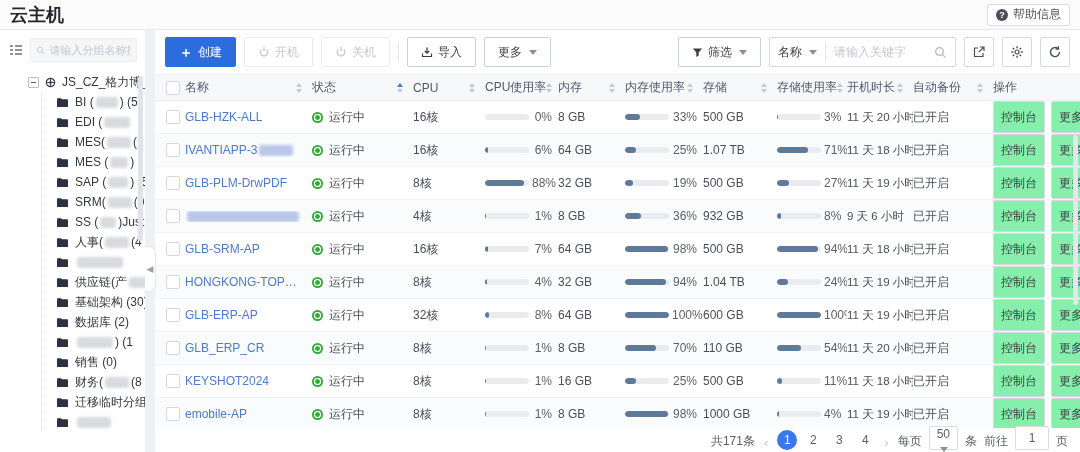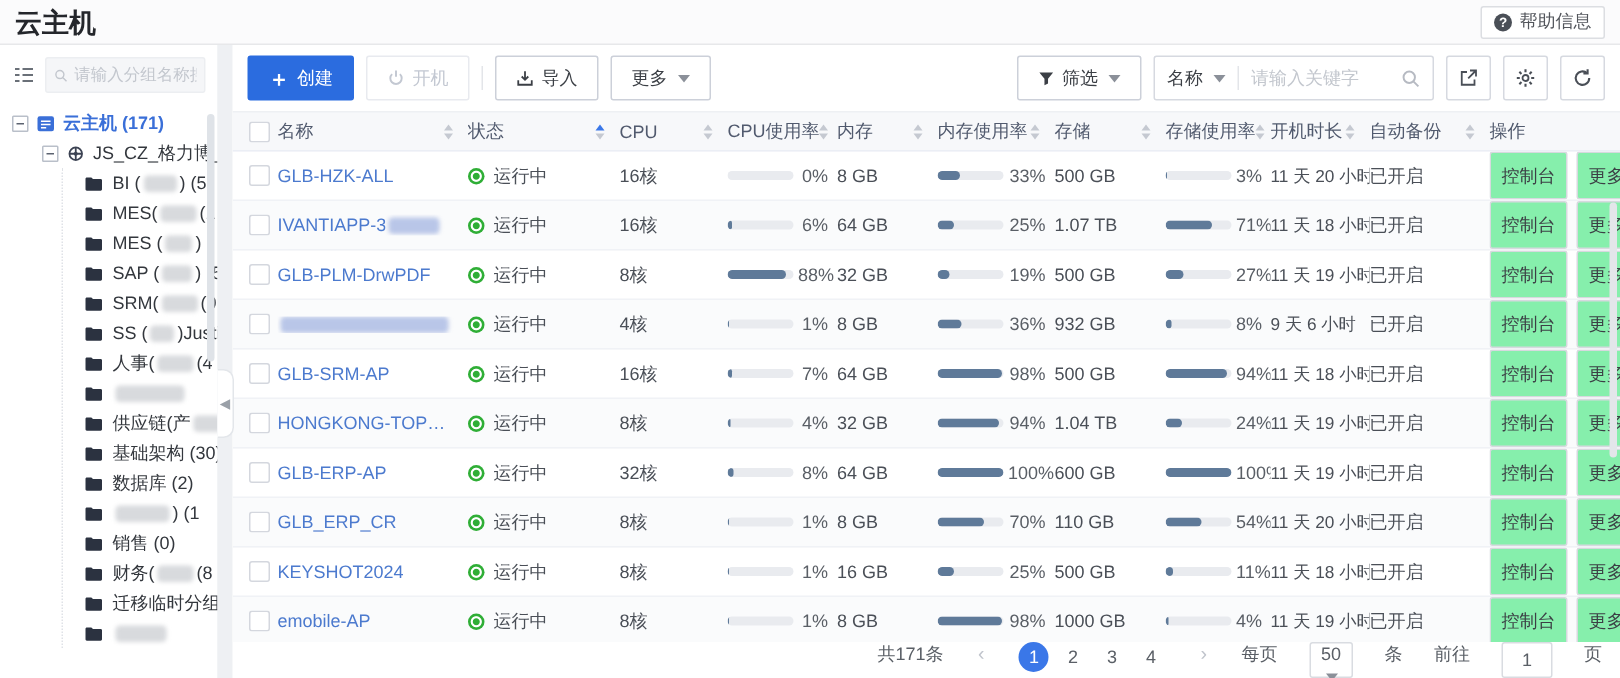--- a/index.html
+++ b/index.html
@@ -86,21 +86,21 @@
   .checkbox { width:14px; height:14px; border:1px solid #d4d7de; border-radius:2px; background:#fff; cursor:pointer; flex-shrink:0; }
   .name-link { color:#4c7ace; text-decoration:none; cursor:pointer; overflow:hidden; text-overflow:ellipsis; }
   .status-dot { width:11px; height:11px; border-radius:50%; background:radial-gradient(circle,#2fae36 0 2px,#ffffff 2.6px 3.4px,#2fae36 4px); margin-right:6px; flex-shrink:0; }
   .bar-track { width:44px; height:6px; background:#e9ebef; border-radius:3px; overflow:hidden; flex-shrink:0; }
   .bar-fill { height:100%; background:#5f7a99; border-radius:3px; }
   .bar-pct { width:30px; text-align:right; margin-left:3px; color:#5a5f66; }
   .mini-btn { height:32px; padding:0 7px; border:1px solid #d6d9de; border-radius:2px; background:#86efac; font-size:12px; color:#3c4045; cursor:pointer; margin-right:6px; white-space:nowrap; font-family:inherit; }
   .main-scrollbar { position:absolute; right:2px; top:105px; width:5px; height:170px; background:#e3e6ea; border-radius:3px; }
 
   
-  .pager { height:24px; display:flex; align-items:flex-start; justify-content:flex-end; gap:21px; padding:0 12px 2px 0; color:#5a5f66; flex-shrink:0; }
+  .pager { height:24px; display:flex; align-items:flex-end; justify-content:flex-end; gap:7px; padding:0 12px 2px 0; color:#5a5f66; flex-shrink:0; }
   .pg-arrow { color:#c0c4cc; font-size:13px; cursor:pointer; padding:0 2px; }
   .pg-num { min-width:20px; height:20px; line-height:20px; text-align:center; cursor:pointer; border-radius:50%; }
   .pg-num.active { background:#3a77e8; color:#fff; }
   .pg-select { display:inline-flex; align-items:center; gap:6px; height:24px; border:1px solid #d9dce1; border-radius:2px; padding:0 7px; cursor:pointer; background:#fff;flex-direction:column; }
   .pg-goto { width:34px; height:24px; border:1px solid #d9dce1; border-radius:2px; text-align:center; font-size:12px; font-family:inherit; color:#5a5f66; outline:0; }
   svg { display:block; }
 </style>
 </head>
 <body>
 
@@ -125,30 +125,20 @@
       </span>
       <span class="side-search">
         <svg class="srch" width="11" height="11" viewBox="0 0 12 12">
             <circle cx="5" cy="5" r="3.4" fill="none" stroke="#c3c7ce" stroke-width="1.2"></circle>
             <path d="M7.6 7.6l3 3" stroke="#c3c7ce" stroke-width="1.2"></path>
           </svg>
         <input placeholder="请输入分组名称搜索" style="">
       </span>
     </div>
     <div class="tree">
-      <div class="tree-row">
-        <span class="tgl"></span>
-        <span>
-          <svg width="13" height="13" viewBox="0 0 13 13">
-              <rect x="1" y="1.5" width="11" height="10" rx="1.5" fill="#3a6fd8"></rect>
-              <path d="M3.3 4.8h6.4M3.3 7h6.4M3.3 9.2h3.5" stroke="#fff" stroke-width="1"></path>
-            </svg>
-        </span>
-        <span class="tree-root-label">云主机 (171)</span>
-      </div>
       <div class="tree-row tree-zone">
         <span class="tgl"></span>
         <span>
           <svg width="13" height="13" viewBox="0 0 13 13">
               <circle cx="6.5" cy="6.5" r="4.2" fill="none" stroke="#3c4353" stroke-width="1.2"></circle>
               <path d="M6.5 2.3v8.4M2.3 6.5h8.4" stroke="#3c4353" stroke-width="1.2"></path>
               <circle cx="6.5" cy="6.5" r="1.3" fill="#3c4353"></circle>
             </svg>
         </span>
         <span class="tree-zone-label">JS_CZ_格力博_AZ1 (</span>
@@ -161,20 +151,28 @@
               </svg>
             </span>
             <span class="g-label">BI (<span class="blur-chip" style="width: 22px;"></span>) (5</span>
           </div>
           <div class="tree-row">
             <span>
               <svg class="tree-ic" viewBox="0 0 13 13">
                 <path d="M1 3.2c0-.5.4-.9.9-.9h3l1.1 1h5.1c.5 0 .9.4.9.9v6c0 .5-.4.9-.9.9H1.9c-.5 0-.9-.4-.9-.9z" fill="#2b3240"></path>
               </svg>
             </span>
+            <span class="g-label">EDI (<span class="blur-chip" style="width: 26px;"></span></span>
+          </div>
+          <div class="tree-row">
+            <span>
+              <svg class="tree-ic" viewBox="0 0 13 13">
+                <path d="M1 3.2c0-.5.4-.9.9-.9h3l1.1 1h5.1c.5 0 .9.4.9.9v6c0 .5-.4.9-.9.9H1.9c-.5 0-.9-.4-.9-.9z" fill="#2b3240"></path>
+              </svg>
+            </span>
             <span class="g-label">MES(<span class="blur-chip" style="width: 24px;"></span>(1</span>
           </div>
           <div class="tree-row">
             <span>
               <svg class="tree-ic" viewBox="0 0 13 13">
                 <path d="M1 3.2c0-.5.4-.9.9-.9h3l1.1 1h5.1c.5 0 .9.4.9.9v6c0 .5-.4.9-.9.9H1.9c-.5 0-.9-.4-.9-.9z" fill="#2b3240"></path>
               </svg>
             </span>
             <span class="g-label">MES (<span class="blur-chip" style="width: 18px;"></span>) (</span>
           </div>
@@ -300,20 +298,27 @@
       <button class="btn primary">
         <span class="plus">＋</span>
         <span>创建</span>
       </button>
       <button class="btn disabled">
         <svg width="12" height="12" viewBox="0 0 12 12">
             <path d="M3.4 3.4a3.8 3.8 0 1 0 5.2 0" fill="none" stroke="#c3c8d2" stroke-width="1.3"></path>
             <path d="M6 1v4.2" stroke="#c3c8d2" stroke-width="1.3"></path>
           </svg>
         <span>开机</span>
+      </button>
+      <button class="btn disabled">
+        <svg width="12" height="12" viewBox="0 0 12 12">
+            <path d="M3.4 3.4a3.8 3.8 0 1 0 5.2 0" fill="none" stroke="#c3c8d2" stroke-width="1.3"></path>
+            <path d="M6 1v4.2" stroke="#c3c8d2" stroke-width="1.3"></path>
+          </svg>
+        <span>关机</span>
       </button>
       <span class="tb-sep"></span>
       <button class="btn">
         <svg width="12" height="12" viewBox="0 0 12 12">
             <path d="M1.5 7.5v3h9v-3" fill="none" stroke="#3b3f45" stroke-width="1.2"></path>
             <path d="M6 1.5v5.5M3.8 5l2.2 2.2L8.2 5" fill="none" stroke="#3b3f45" stroke-width="1.2"></path>
           </svg>
         <span>导入</span>
       </button>
       <button class="btn">

